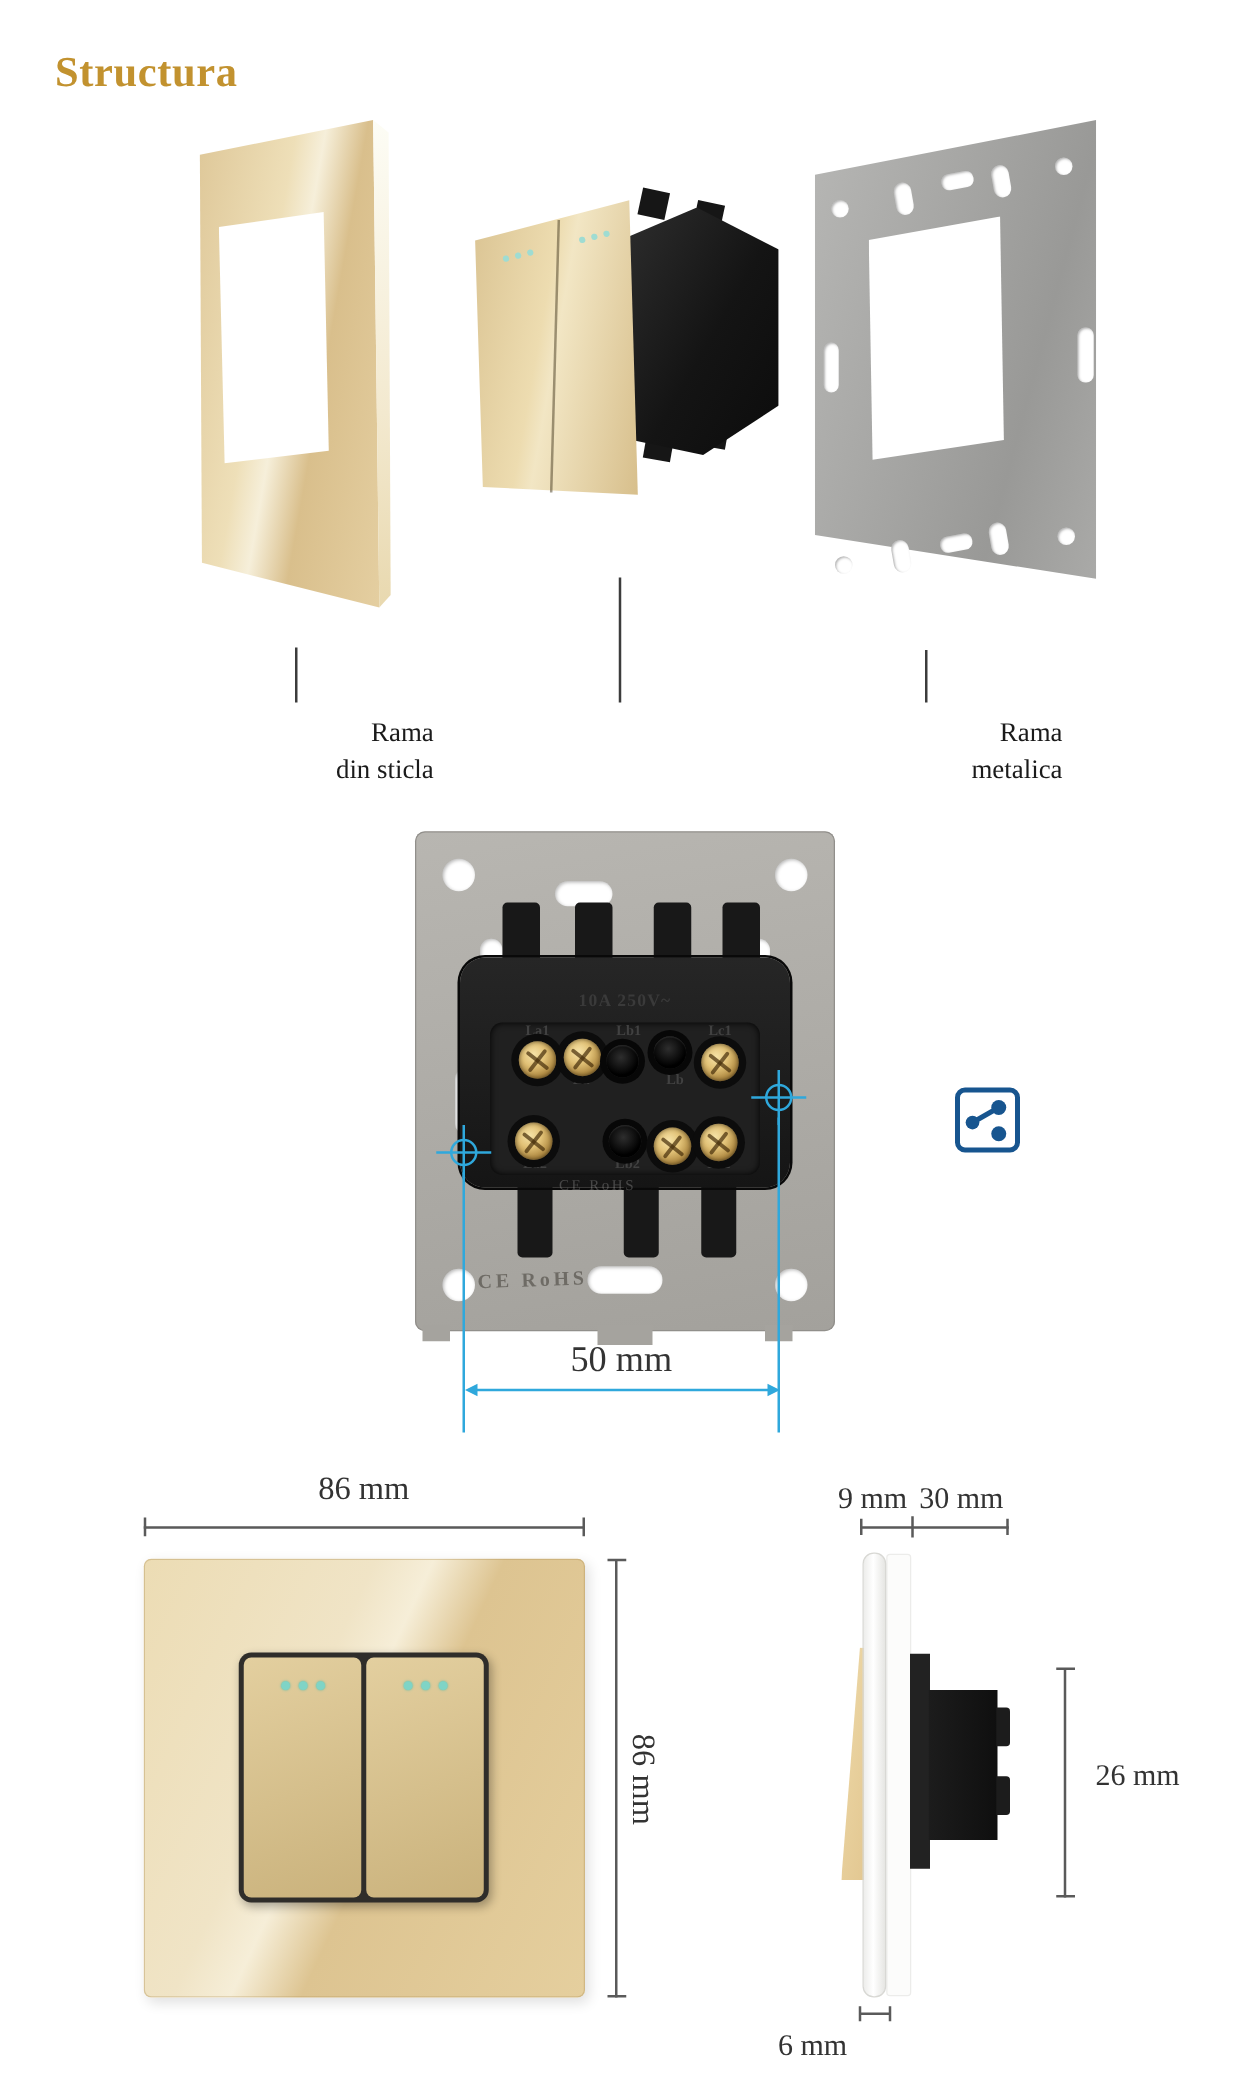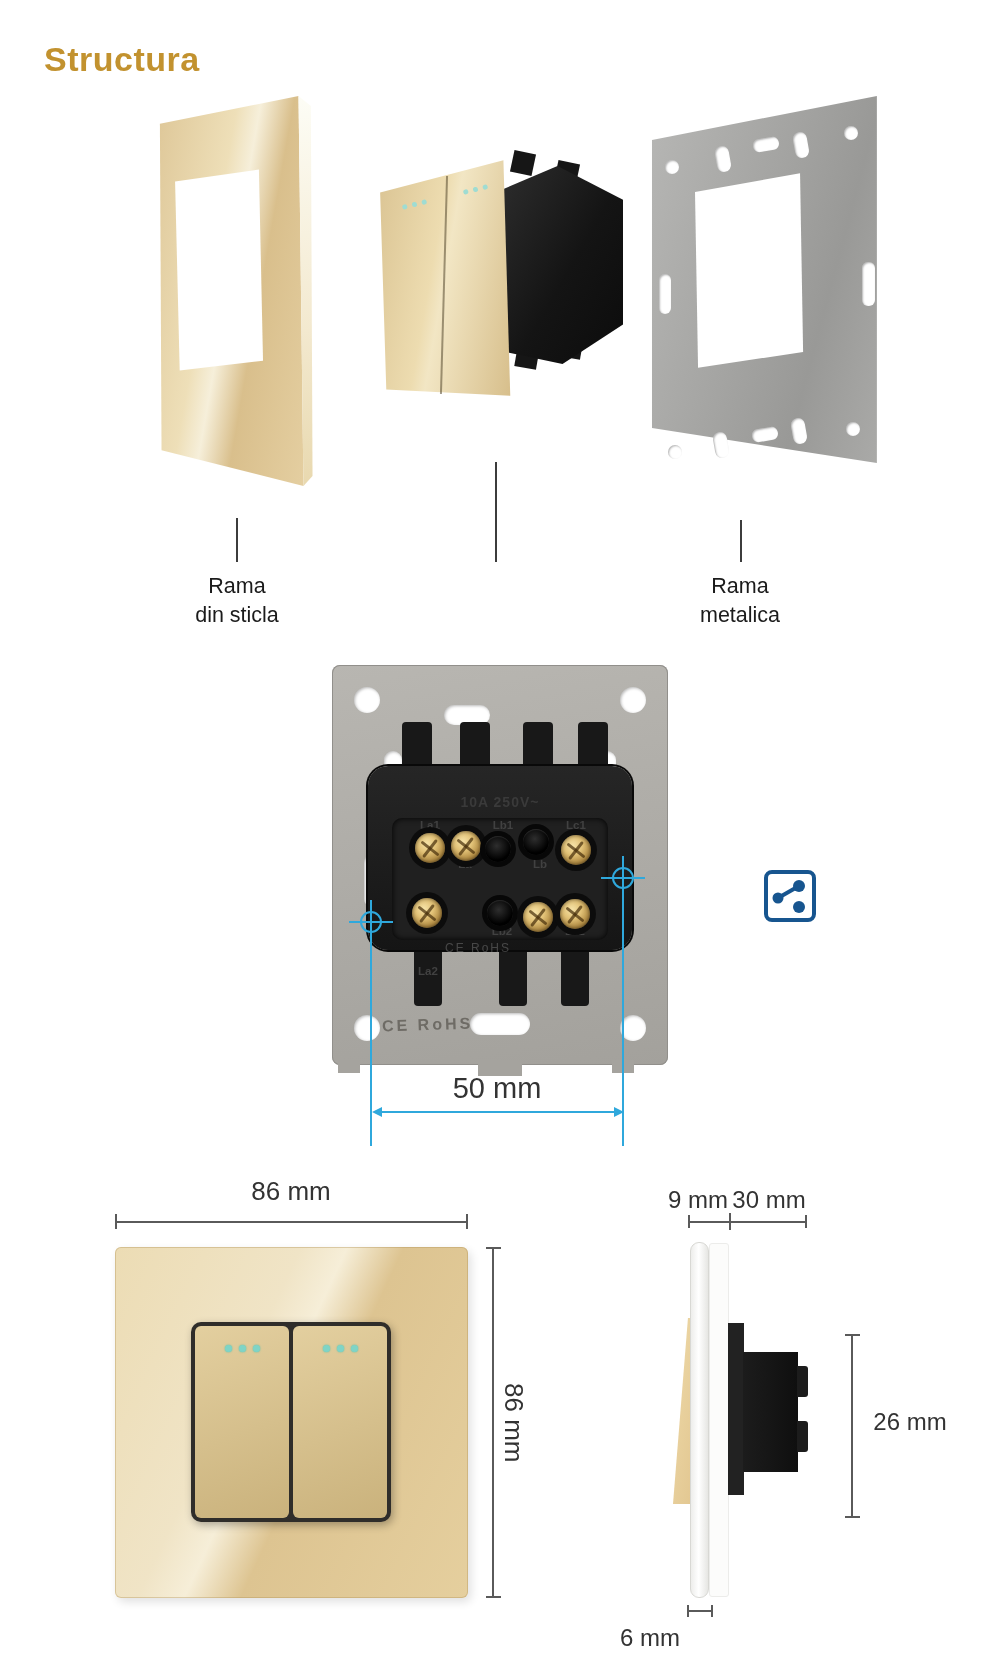--- a/index.html
+++ b/index.html
@@ -1,20 +1,20 @@
 <!DOCTYPE html>
 <html><head>
 <meta charset="utf-8">
 <style>
   html,body{margin:0;padding:0;background:#fff;}
   #canvas{position:relative;width:1000px;height:1675px;background:#fff;overflow:hidden;
-          font-family:Liberation Sans, sans-serif;}
+          font-family:Liberation Serif, serif;}
   .abs{position:absolute;}
   .title{font-size:34px;font-weight:700;color:#C2922F;letter-spacing:0.5px;}
-  .lbl{width:220px;text-align:center;font-size:21.5px;line-height:29px;color:#1b1b1b;}
+  .lbl{width:220px;text-align:right;font-size:21.5px;line-height:29px;color:#1b1b1b;}
   .tick{width:2px;background:#3c3c3c;}
   .dimtxt{color:#333;text-align:center;}
   .dimline{background:#5a5a5a;}
   .bluel{background:#2FA8DC;}
   
   .slot{background:#fff;box-shadow:inset 1px 1px 3px rgba(0,0,0,.28);}
   .mslot{background:#fff;box-shadow:inset 1px 1px 2px rgba(0,0,0,.3);}
   
   .screw{width:30px;height:30px;border-radius:50%;
     background:radial-gradient(circle at 40% 35%, #f6e3a8 0%, #e2c277 35%, #b08a42 68%, #6d5120 100%);
@@ -142,21 +142,21 @@
       background:linear-gradient(180deg,#262626,#151515);box-shadow:0 0 0 2px #090909;"></div>
   <div class="abs" style="left:392px;top:818px;width:216px;height:122px;border-radius:10px;background:#202020;box-shadow:inset 0 0 6px #000;"></div>
   <div class="abs" style="left:420px;top:794px;width:160px;text-align:center;font-size:14px;letter-spacing:1px;color:#3a3a3a;font-weight:700;">10A 250V~</div>
 
   <div class="tlbl" style="left:413px;top:819px;">La1</div>
   <div class="tlbl" style="left:486px;top:819px;">Lb1</div>
   <div class="tlbl" style="left:559px;top:819px;">Lc1</div>
   <div class="tlbl" style="left:448px;top:858px;">La</div>
   <div class="tlbl" style="left:523px;top:858px;">Lb</div>
   <div class="tlbl" style="left:521px;top:918px;">Lc</div>
-  <div class="tlbl" style="left:411px;top:925px;margin-top:40px;">La2</div>
+  <div class="tlbl" style="left:411px;top:925px;">La2</div>
   <div class="tlbl" style="left:485px;top:925px;">Lb2</div>
   <div class="tlbl" style="left:558px;top:925px;">Lc2</div>
 
   <div class="abs screw" style="left:415px;top:833px;"></div>
   <div class="abs screw" style="left:451px;top:831px;"></div>
   <div class="abs thole" style="left:485px;top:836px;"></div>
   <div class="abs thole" style="left:523px;top:829px;"></div>
   <div class="abs screw" style="left:561px;top:835px;"></div>
   <div class="abs screw" style="left:412px;top:898px;"></div>
   <div class="abs thole" style="left:487px;top:900px;"></div>

